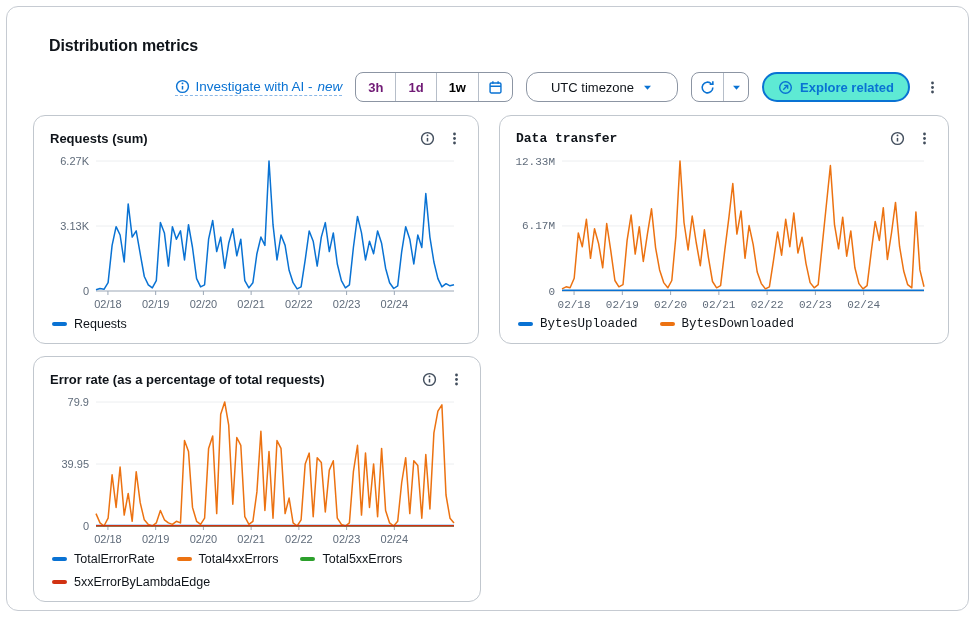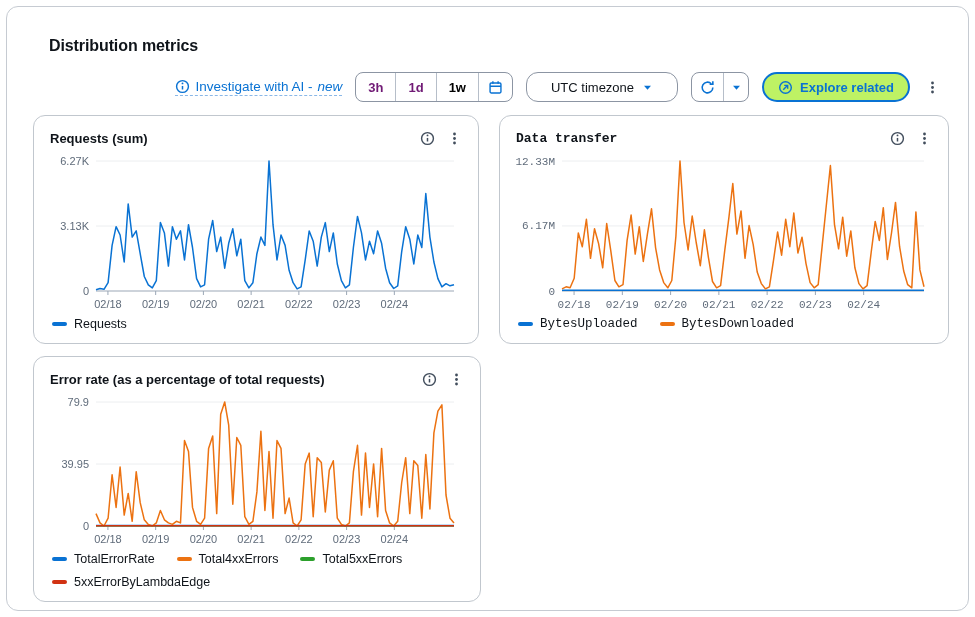--- a/index.html
+++ b/index.html
@@ -86,21 +86,21 @@
     background: none; border: none; cursor: pointer; color: #0972d3;
     display: flex; align-items: center; justify-content: center;
   }
   .split .split-main { width: 32px; border-right: 1px solid #b6bec9; }
   .split .split-caret { width: 24px; }
 
   .btn-explore {
     height: 30px;
     border: 2px solid #0972d3;
     border-radius: 18px;
-    background: #bef264;
+    background: #5eead4;
     color: #0972d3;
     display: inline-flex; align-items: center; gap: 7px;
     padding: 0 14px;
     font-family: inherit; font-size: 13px; font-weight: 700;
     cursor: pointer; white-space: nowrap;
   }
   .kebab {
     background: none; border: none; cursor: pointer; color: #414d5c;
     padding: 2px; display: flex; align-items: center;
   }

